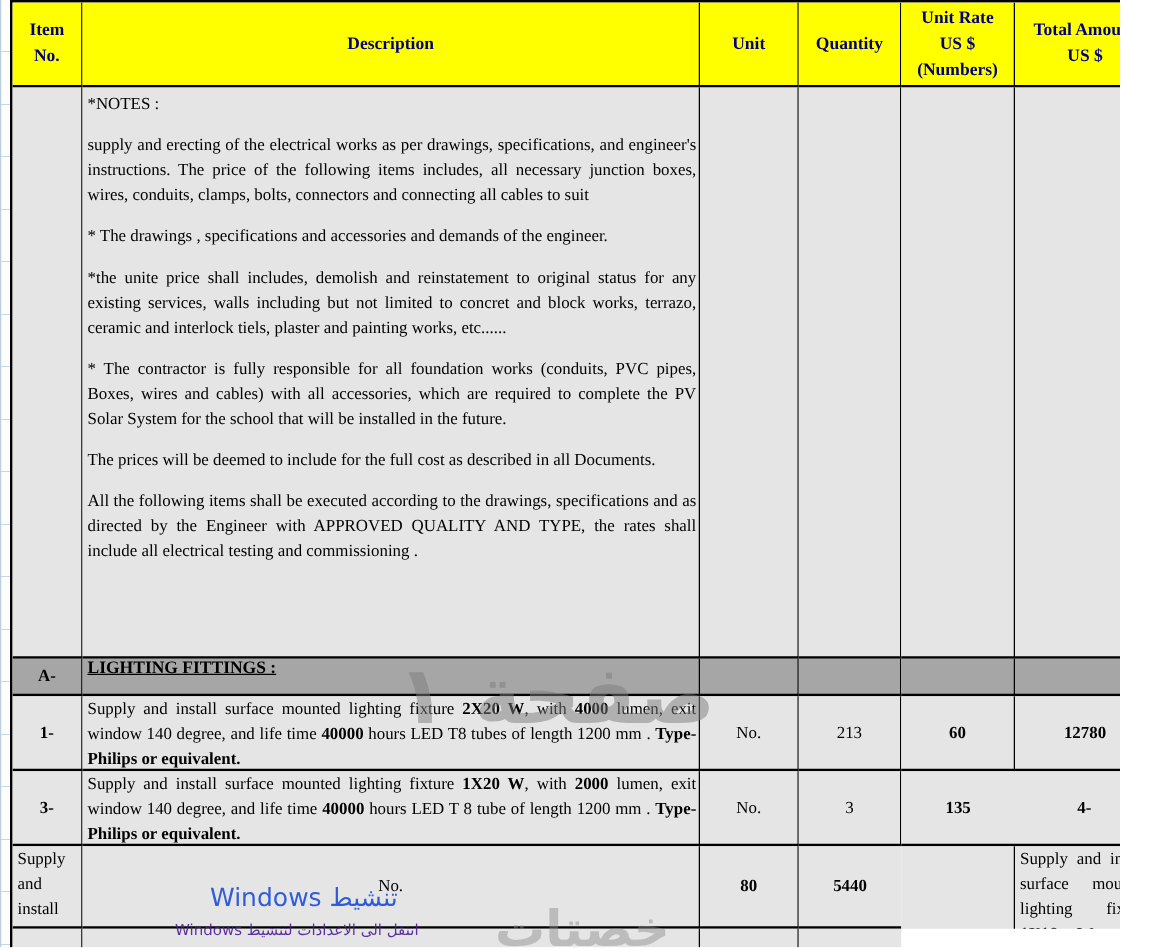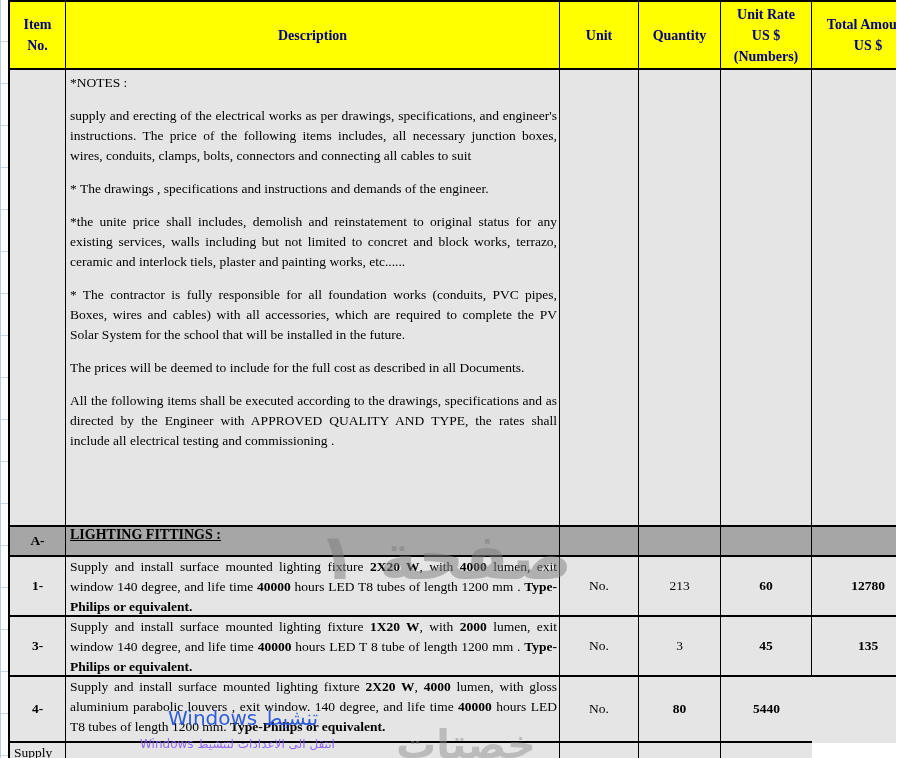--- a/index.html
+++ b/index.html
@@ -39,21 +39,21 @@
   .notesCell{padding-top:3px;}
   #notes-content p{margin:0 0 13px 0;}
   .sec{background:#A6A6A6;}
   .secTitleWrap{display:flex;align-items:flex-start;}
   .secTitle{font-weight:bold;text-decoration:underline;font-size:14px;padding-left:4px;}
   
   .wm{position:absolute;pointer-events:none;z-index:5;direction:rtl;font-family:"DejaVu Sans",sans-serif;white-space:nowrap;}
   .wmPage{left:318px;top:520px;font-size:64px;font-weight:bold;color:#7d7d7d;opacity:.5;}
   .wmFrag{left:396px;top:721px;font-size:40px;font-weight:bold;color:#8a8a8a;opacity:.45;}
   .wmAct1{left:168px;top:706px;font-size:20px;color:#1d4ed8;opacity:.9;}
-  .wmAct2{left:140px;top:737px;font-size:12px;color:#8b5cf6;opacity:.9;text-align:right;}
+  .wmAct2{left:140px;top:737px;font-size:12px;color:#4c1d95;opacity:.9;text-align:right;}
 </style>
 </head>
 <body>
 
 <div class="sheet">
 
   <div class="rowstrip"></div>
 
   <div class="grid" id="grid">
 
@@ -78,21 +78,21 @@
     <div class="hd last">
         <span>Total Amount
 US $</span>
       </div>
 
     <div class="c"></div>
     <div class="c desc notesCell">
         <div id="notes-content">
           <p>*NOTES :</p>
           <p>supply and erecting of the electrical works as per drawings, specifications, and engineer's instructions. The price of the following items includes, all necessary junction boxes, wires, conduits, clamps, bolts, connectors and connecting all cables to suit</p>
-          <p>* The drawings , specifications and instructions and demands of the engineer.</p>
+          <p>* The drawings , specifications and accessories and demands of the engineer.</p>
           <p>*the unite price shall includes, demolish and reinstatement to original status for any existing services, walls including but not limited to concret and block works, terrazo, ceramic and interlock tiels, plaster and painting works, etc......</p>
           <p>* The contractor is fully responsible for all foundation works (conduits, PVC pipes, Boxes, wires and cables) with all accessories, which are required to complete the PV Solar System for the school that will be installed in the future.</p>
           <p>The prices will be deemed to include for the full cost as described in all Documents.</p>
           <p>All the following items shall be executed according to the drawings, specifications and as directed by the Engineer with APPROVED QUALITY AND TYPE, the rates shall include all electrical testing and commissioning .</p>
         </div>
       </div>
     <div class="c"></div>
     <div class="c"></div>
     <div class="c"></div>
     <div class="c last"></div>
@@ -109,21 +109,20 @@
   <div class="c ctr bold">1-</div>
       <div class="c desc"><span>Supply and install surface mounted lighting fixture </span><span class="bseg">2X20 W</span><span>, with </span><span class="bseg">4000</span><span> lumen,  exit window 140 degree, and life time </span><span class="bseg">40000</span><span> hours LED T8 tubes of length 1200 mm . </span><span class="bseg">Type-Philips or equivalent.</span></div>
       <div class="c ctr">No.</div>
       <div class="c ctr">213</div>
       <div class="c ctr bold">60</div>
       <div class="c ctr bold last">12780</div>
       <div class="c ctr bold">3-</div>
       <div class="c desc"><span>Supply and install surface mounted lighting fixture </span><span class="bseg">1X20 W</span><span>, with </span><span class="bseg">2000</span><span> lumen,  exit window 140 degree, and life time </span><span class="bseg">40000</span><span> hours LED T 8 tube of length 1200 mm . </span><span class="bseg">Type-Philips or equivalent.</span></div>
       <div class="c ctr">No.</div>
       <div class="c ctr">3</div>
-      <div class="c ctr bold">45</div>
       <div class="c ctr bold last">135</div>
       <div class="c ctr bold">4-</div>
       <div class="c desc"><span>Supply and install surface mounted lighting fixture  </span><span class="bseg">2X20 W</span><span>, </span><span class="bseg">4000</span><span> lumen,  with gloss aluminium parabolic louvers , exit window. 140 degree, and life time </span><span class="bseg">40000</span><span> hours LED T8 tubes of length 1200 mm. </span><span class="bseg">Type-Philips or equivalent.</span></div>
       <div class="c ctr">No.</div>
       <div class="c ctr bold">80</div>
       <div class="c ctr bold last">5440</div>
       <div class="c ctr bold nb"></div>
       <div class="c desc nb"><span>Supply and install surface mounted lighting fixture </span><span class="bseg">1X16 W</span><span>, </span><span class="bseg">1600</span><span> lumen,  with</span></div>
       <div class="c ctr nb"></div>
       <div class="c ctr nb"></div>

